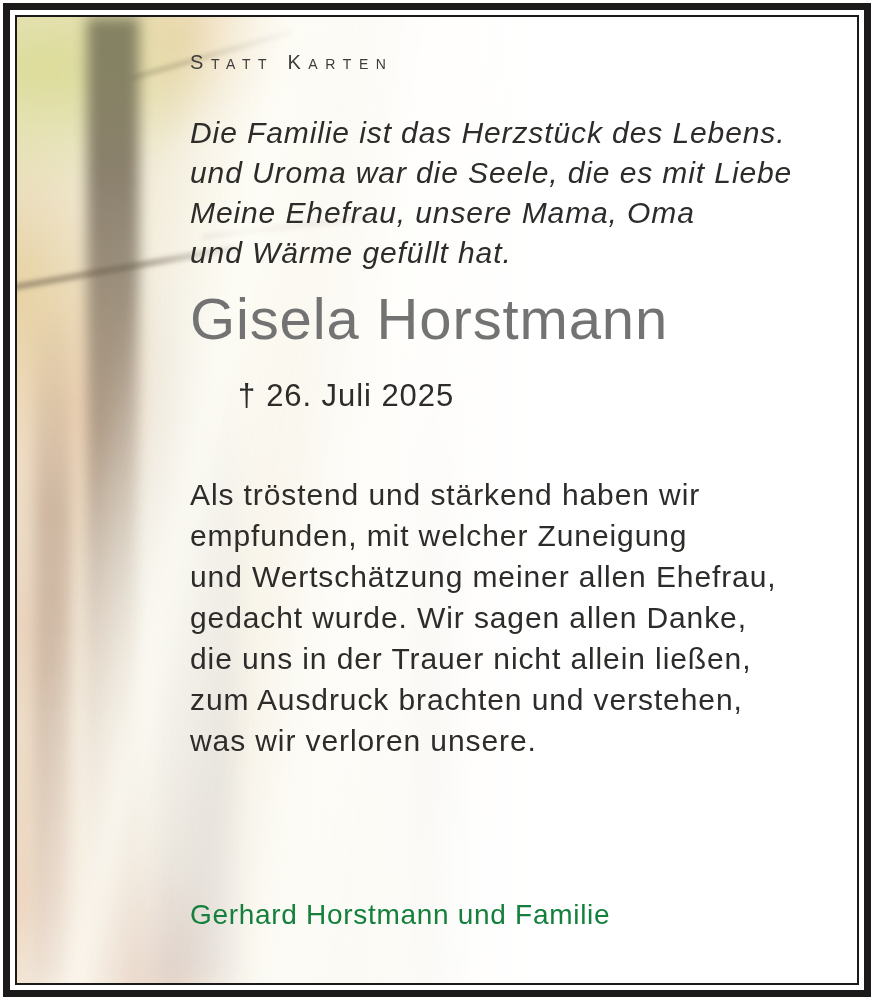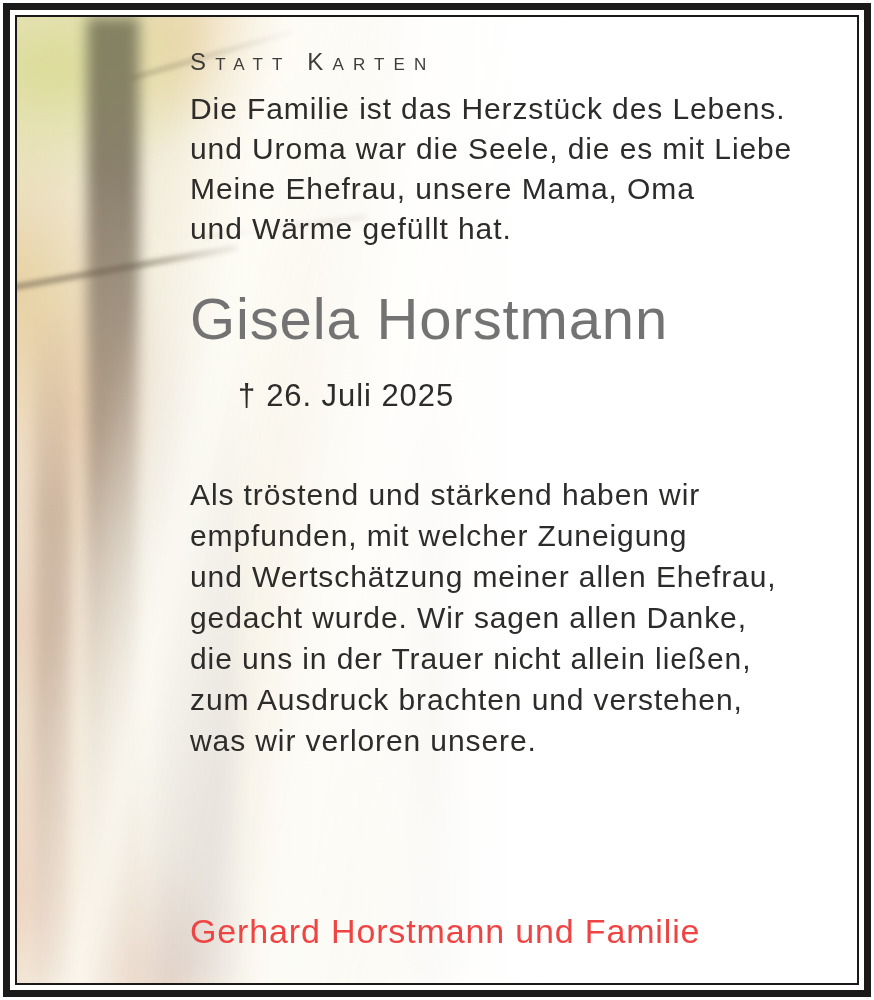--- a/index.html
+++ b/index.html
@@ -105,48 +105,47 @@
     position:absolute; inset:0;
     background:
       radial-gradient(ellipse 60% 40% at 85% 90%, rgba(255,255,255,0.9), rgba(255,255,255,0) 70%),
       linear-gradient(rgba(255,255,255,0.14), rgba(255,255,255,0.14));
   }
 
   
   .txt{ position:absolute; left:173px; }
   .eyebrow{
     top:30px;
-    font-size:24px; line-height:30px;
+    font-size:20px; line-height:30px;
     font-variant:small-caps;
     letter-spacing:0.38em;
     color:var(--eyebrow);
   }
   .intro{
-    top:72px;
-    font-size:30px; line-height:40px; letter-spacing:0.03em;
+    top:96px;
+    font-size:30px; line-height:40px; letter-spacing:0.03em;font-style:italic;
   }
   .name{
     top:268px;
     font-size:58px; line-height:68px; letter-spacing:0.015em;
     color:#737373;
   }
   .date{
     top:360px;
     font-size:31px; line-height:38px; letter-spacing:0.03em;margin-left:48px;
   }
   .date .dagger{ margin-right:10px; }
   .bodytext{
     top:457px;
     font-size:30px; line-height:41px; letter-spacing:0.03em;
   }
   .signature{
     top:877px;
-    font-size:34px; line-height:42px; letter-spacing:0.025em;
-    color:#ef4444;
-    margin-top:16px;
+    font-size:28px; line-height:42px; letter-spacing:0.025em;
+    color:#15803d;
   }
 </style>
 </head>
 <body>
 
 <div class="frame-outer">
   <div class="frame-inner">
 
     <div class="bg">
       <div class="bg-base"></div>

